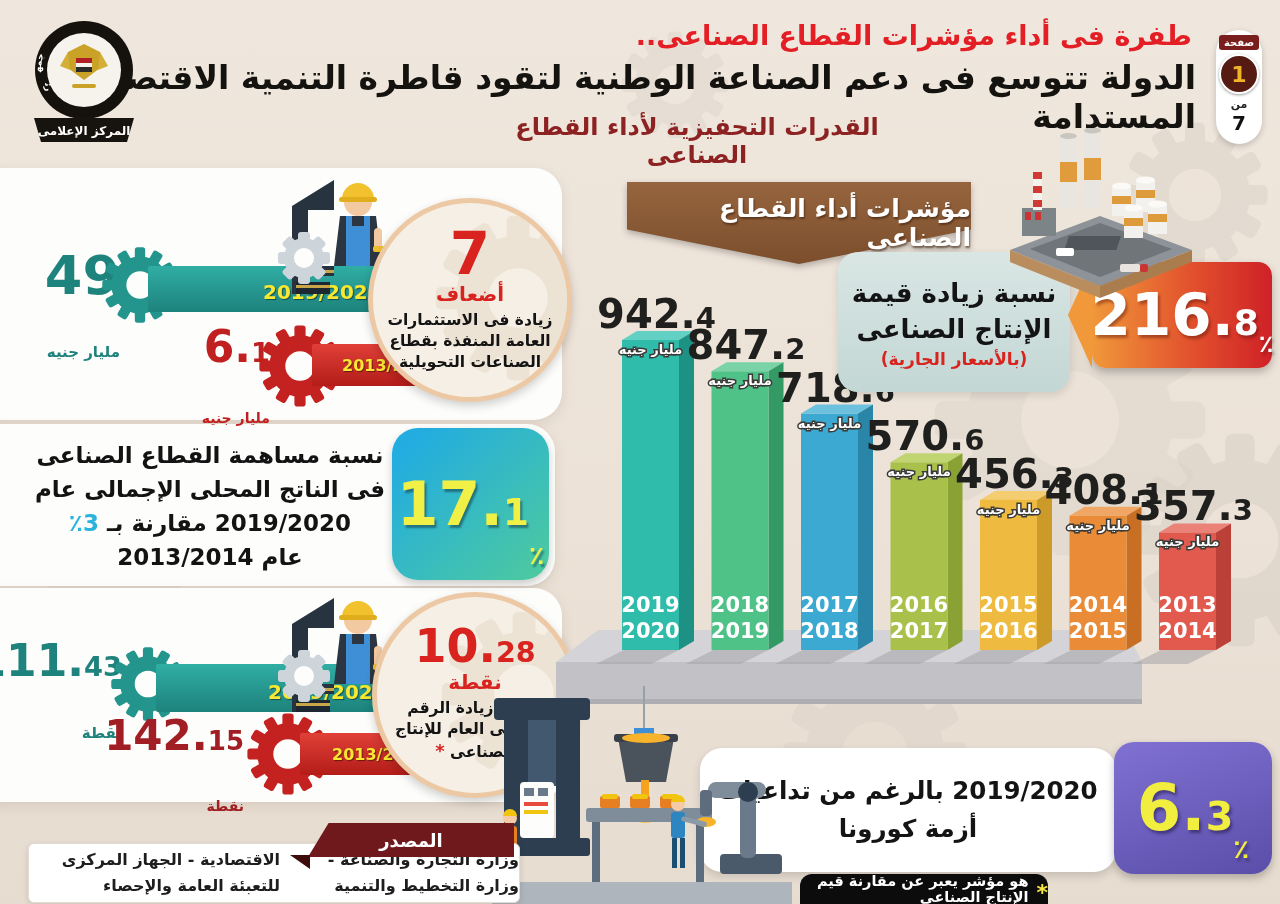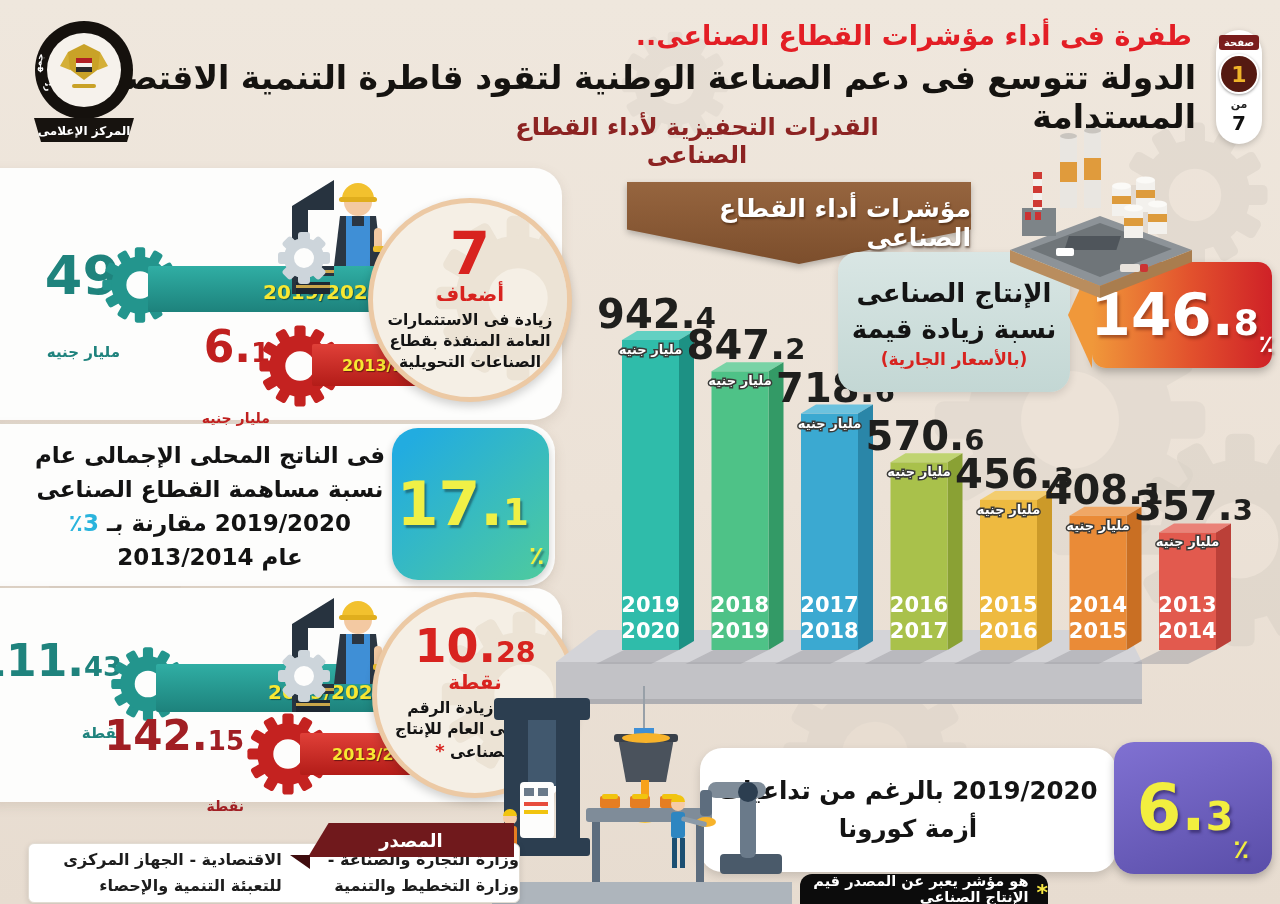--- a/index.html
+++ b/index.html
@@ -373,22 +373,22 @@
     <div class="bignum" style="font-size:58px;position:relative;">7</div>
     <div class="word" style="position:relative;">أضعاف</div>
     <div class="desc">
       <div>زيادة فى الاستثمارات</div>
       <div>العامة المنفذة بقطاع</div>
       <div>الصناعات التحويلية</div>
     </div>
   </div>
 
   <div class="abs gdp-text">
+    <div>نسبة مساهمة القطاع الصناعى</div>
     <div>فى الناتج المحلى الإجمالى عام</div>
-    <div>نسبة مساهمة القطاع الصناعى</div>
     <div><span>2019/2020 مقارنة بـ </span><span class="hl-cyan" dir="ltr">٪3</span></div>
     <div>عام 2013/2014</div>
   </div>
   <div class="abs badge17">
     <span class="num"><span>17.</span><span class="dec">1</span></span>
     <span class="pct num" style="font-size:25px;">٪</span>
   </div>
 
   <div class="abs valcol val-teal" style="top:640px;left:2px;width:120px;">
     <div class="v" style="font-size:44px;"><span>111.</span><span class="dec">43</span></div>
@@ -556,26 +556,26 @@
       <polygon points="1159,532.4671052631579 1174,523.4671052631579 1231,523.4671052631579 1216,532.4671052631579" fill="#ea8278"></polygon>
       <polygon points="1216,532.4671052631579 1231,523.4671052631579 1231,641 1216,650" fill="#bb4038"></polygon>
       <rect x="1159" y="532.4671052631579" width="57" height="117.53289473684212" fill="#e25a4e"></rect>
       <text x="1187.5" y="612" class="bar-year">2013</text>
       <text x="1187.5" y="638" class="bar-year">2014</text>
       <text x="1193.5" y="520.4671052631579" class="bar-val"><tspan>357.</tspan><tspan class="bar-val-dec">3</tspan></text>
       <text x="1187.5" y="546.4671052631579" class="bar-unit">مليار جنيه</text>
     </svg>
 
   <div class="abs prod-box">
+    <div class="l">نسبة زيادة قيمة</div>
     <div class="l">الإنتاج الصناعى</div>
-    <div class="l">نسبة زيادة قيمة</div>
     <div class="note">(بالأسعار الجارية)</div>
   </div>
   <div class="abs badge-orange">
-    <span class="num"><span>146.</span><span class="dec">8</span></span>
+    <span class="num"><span>216.</span><span class="dec">8</span></span>
     <span class="pct num" style="font-size:24px;">٪</span>
   </div>
 
   <svg class="abs" style="top:128px;left:1000px;" width="198" height="176" viewBox="0 0 198 176">
     <polygon points="10,122 100,88 192,122 100,158" fill="#8d9398"></polygon>
     <polygon points="10,122 100,158 100,170 10,134" fill="#b98d5e"></polygon>
     <polygon points="192,122 100,158 100,170 192,134" fill="#a97d4e"></polygon>
     <polygon points="30,121 100,95 172,121 100,149" fill="#6f7579"></polygon>
     <rect x="60" y="8" width="17" height="72" fill="#e9e6e1"></rect>
     <rect x="84" y="2" width="17" height="78" fill="#e9e6e1"></rect>
@@ -672,25 +672,25 @@
       <circle cx="18" cy="132" r="7" fill="#f5cba7"></circle>
       <path d="M11 130 a7 7 0 0 1 14 0 z" fill="#f1c40f"></path>
       <rect x="11" y="140" width="14" height="24" rx="3" fill="#e67e22"></rect>
       <rect x="12" y="164" width="5" height="26" fill="#7d3c0a"></rect>
         <rect x="19" y="164" width="5" height="26" fill="#7d3c0a"></rect>
     </g>
   </svg>
 
   <div class="abs footnote">
     <span class="star">*</span>
-    <span class="txt">هو مؤشر يعبر عن المصدر قيم الإنتاج الصناعى</span>
+    <span class="txt">هو مؤشر يعبر عن مقارنة قيم الإنتاج الصناعى</span>
   </div>
 
   <div class="abs src-banner">
     <span class="txt">المصدر</span>
   </div>
   <div class="abs src-fold"></div>
   <div class="abs src-box">
     <div class="l">وزارة التجارة والصناعة - وزارة التخطيط والتنمية</div>
-    <div class="l">الاقتصادية - الجهاز المركزى للتعبئة التنمية والإحصاء</div>
+    <div class="l">الاقتصادية - الجهاز المركزى للتعبئة العامة والإحصاء</div>
   </div>
 
 </div>
 
 </body></html>

